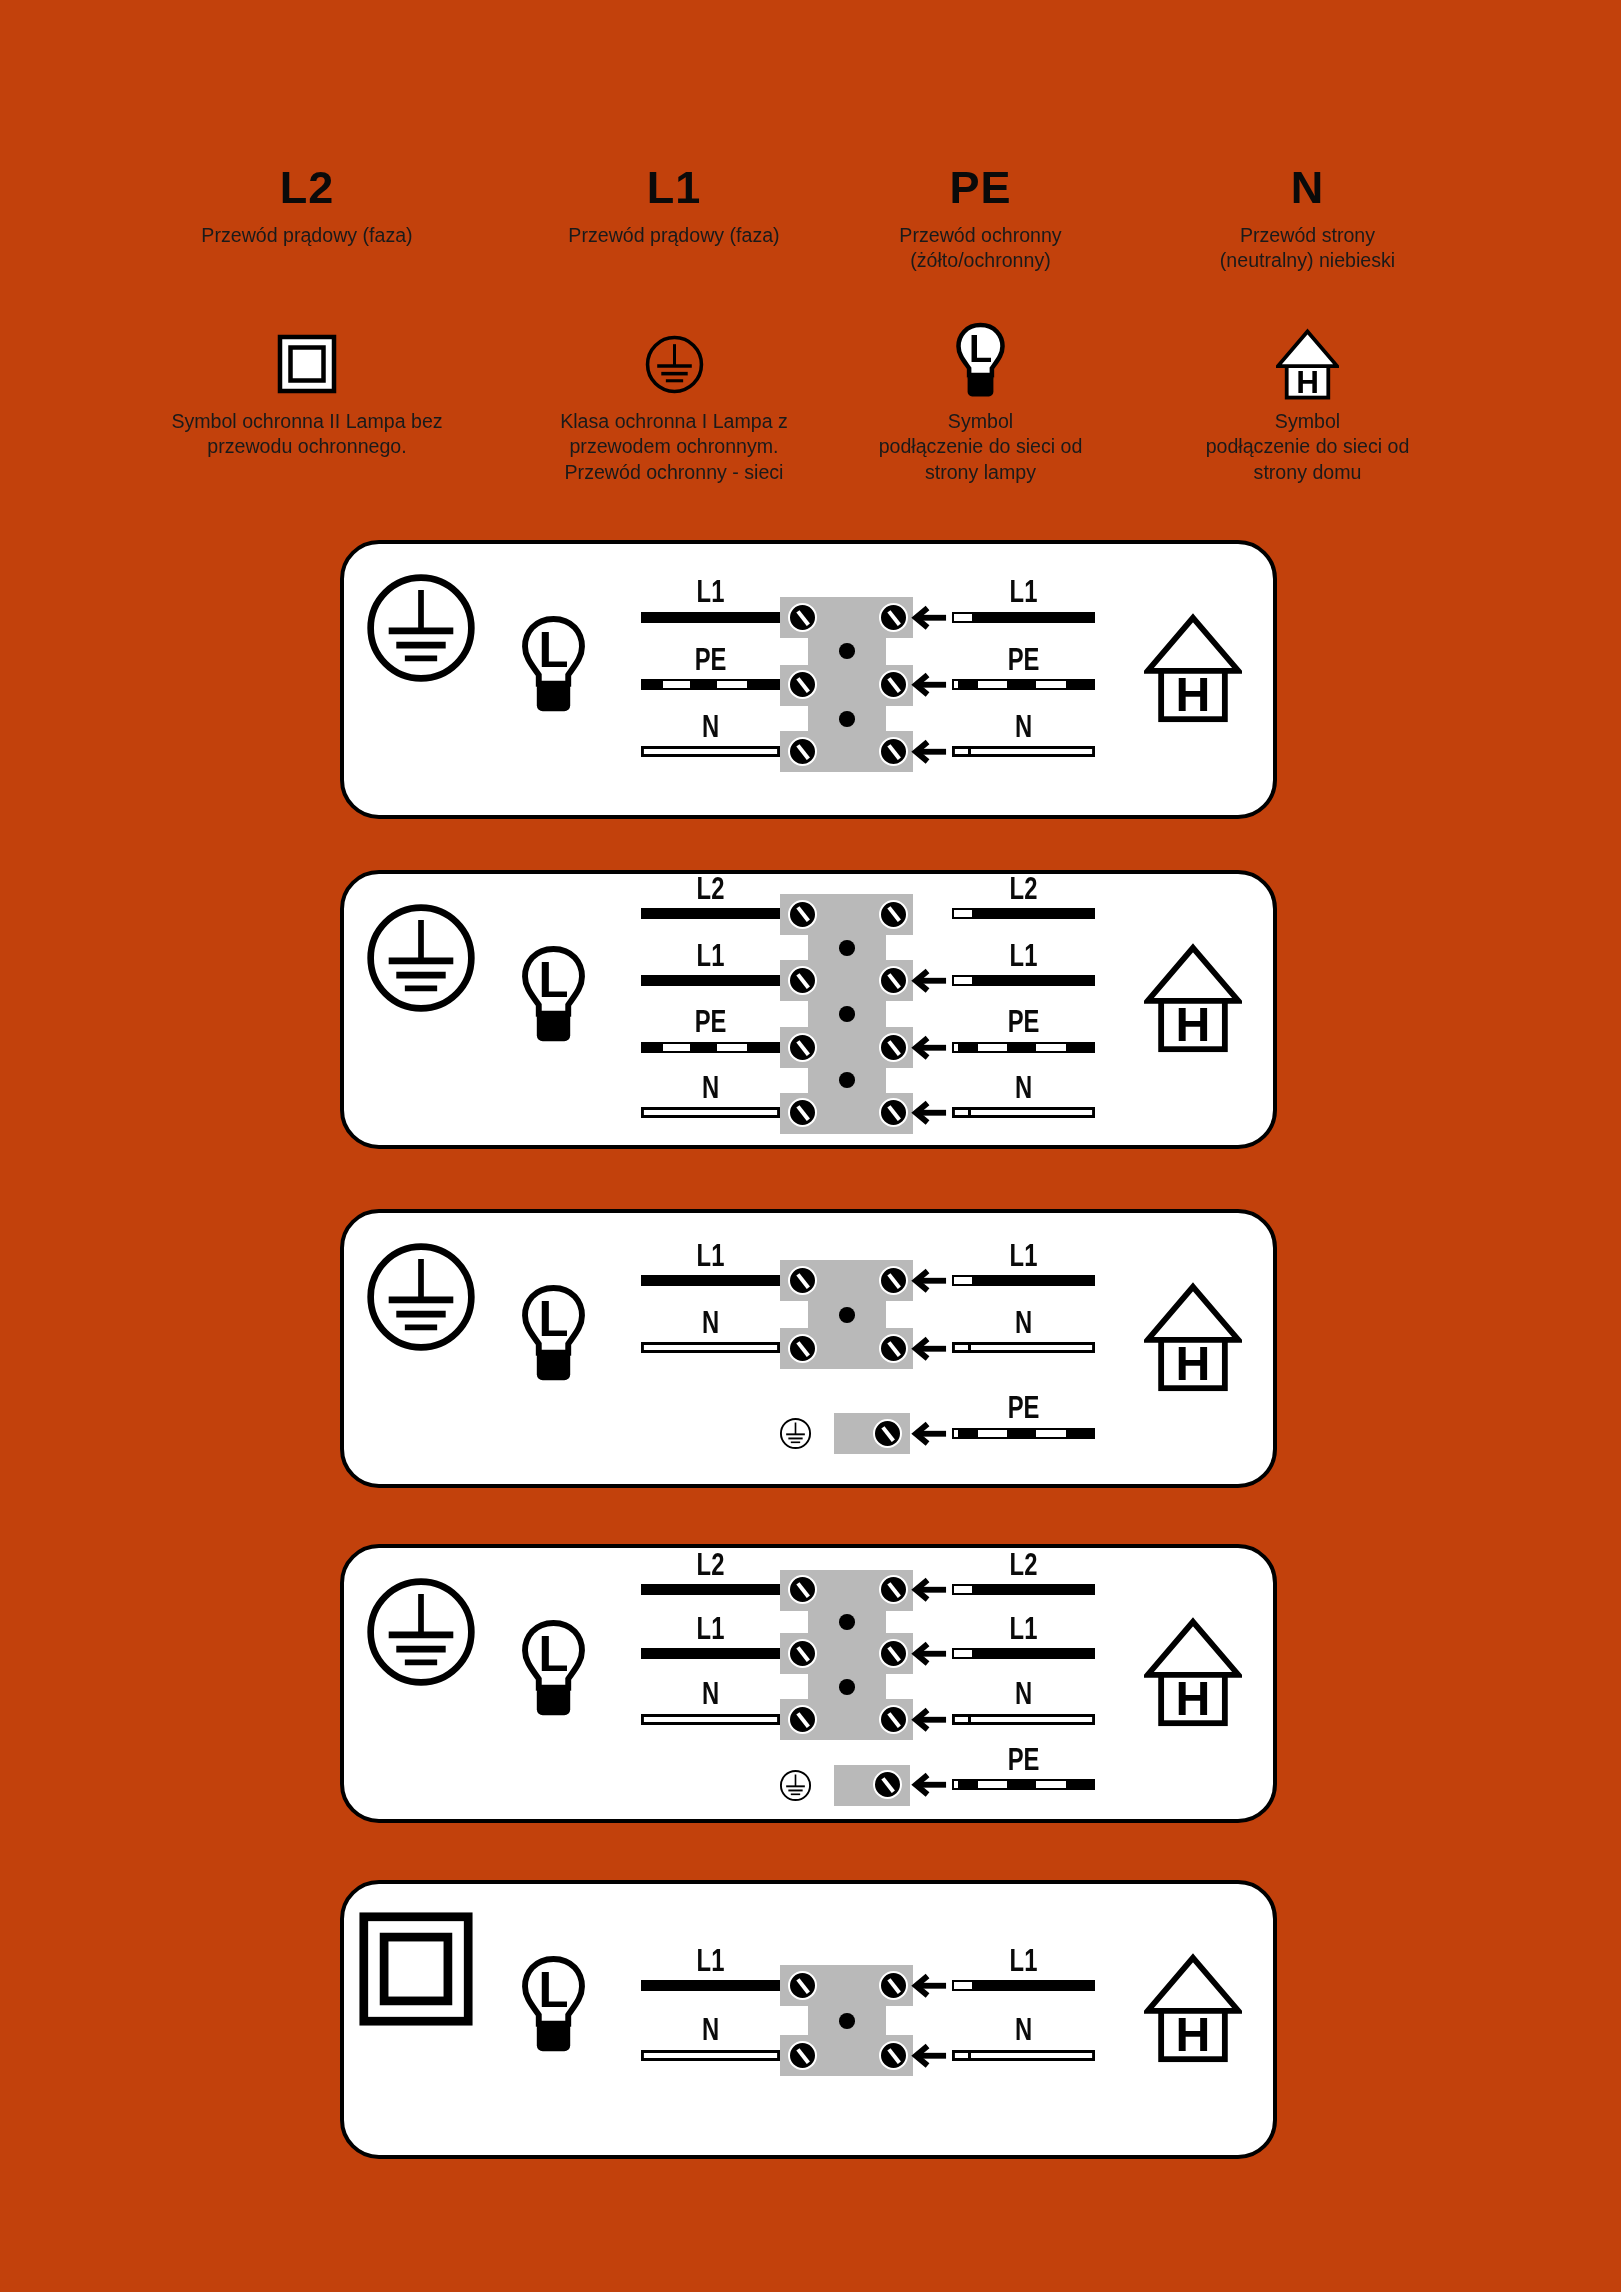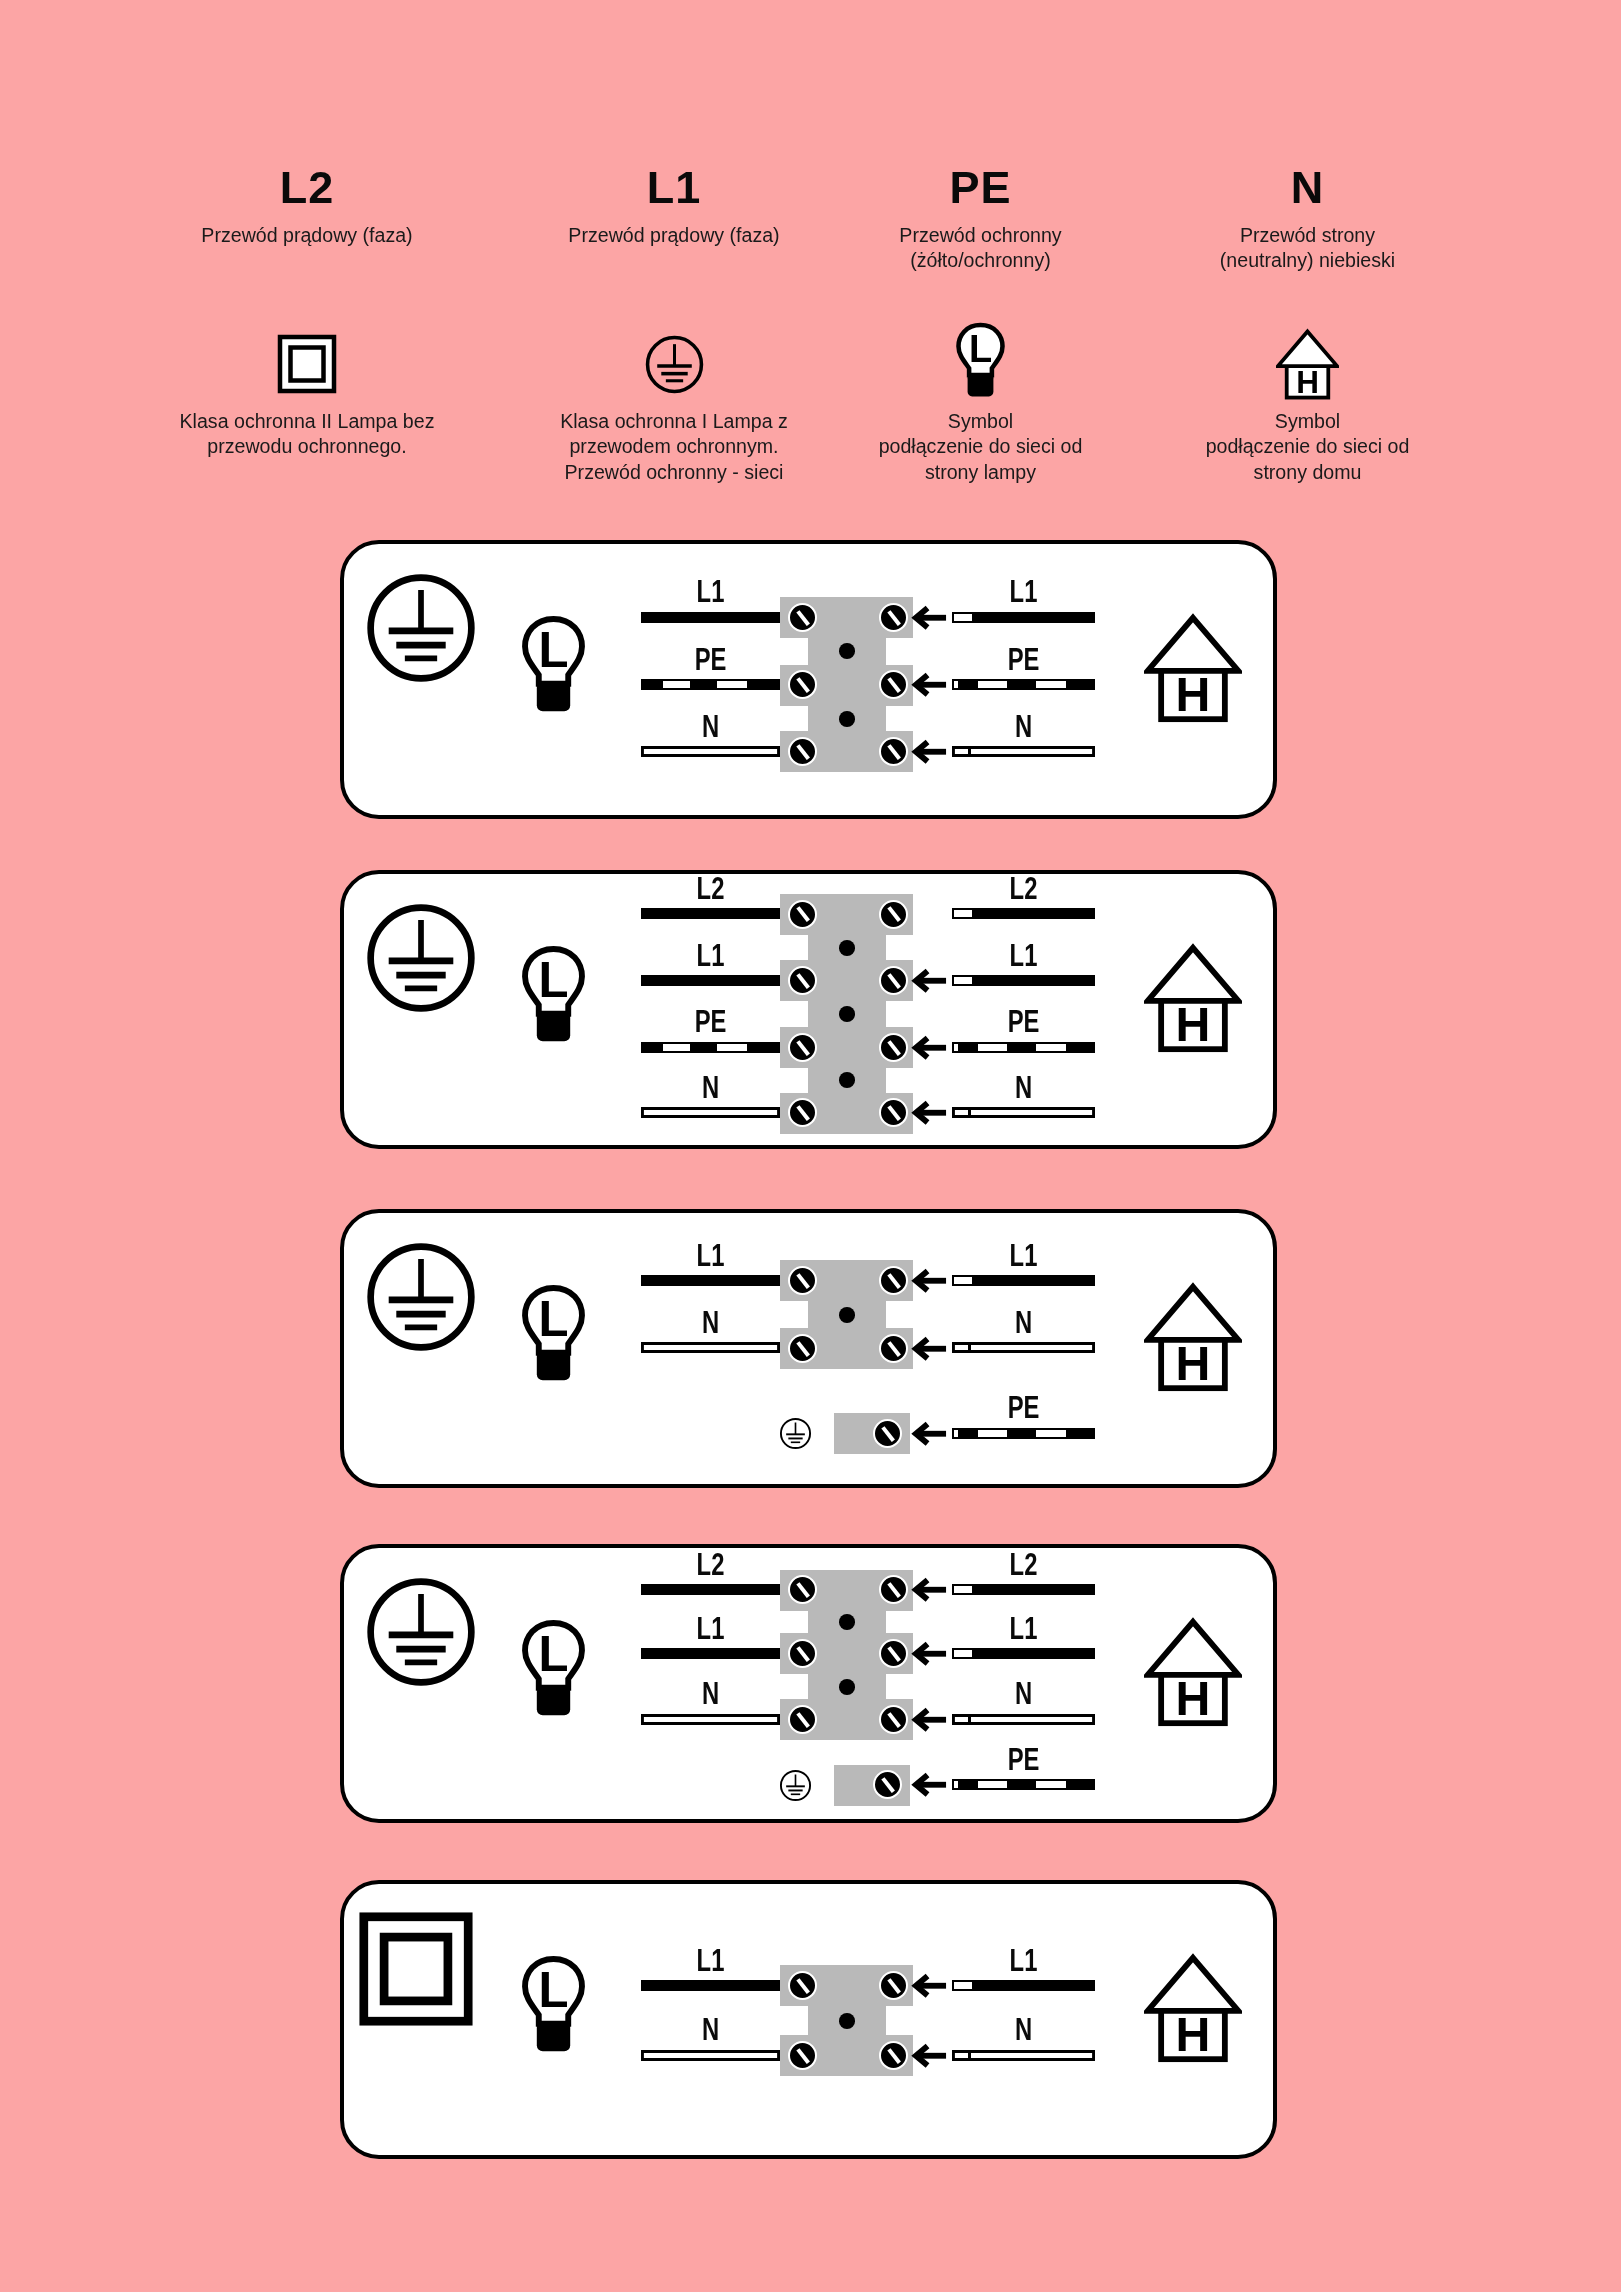--- a/index.html
+++ b/index.html
@@ -1,16 +1,16 @@
 <!DOCTYPE html>
 <html><head>
 <meta charset="utf-8">
 <style>
   html,body{margin:0;padding:0;background:#fff;}
-  .page{position:relative;width:1621px;height:2293px;background:#fca5a5;
+  .page{position:relative;width:1621px;height:2293px;background:#c2410c;
         font-family:"Liberation Sans",sans-serif;color:#111;overflow:hidden;}
   .abs{position:absolute;}
 
   
   .legend-col{position:absolute;top:162px;text-align:center;}
   .legend-col.c1{left:116px;width:382px;}
   .legend-col.c2{left:483px;width:382px;}
   .legend-col.c3{left:809px;width:343px;}
   .legend-col.c4{left:1136px;width:343px;}
   .legend-big{position:absolute;top:0;left:0;right:0;font-size:45px;font-weight:bold;
@@ -61,21 +61,21 @@
 
   <div class="legend-col c1">
     <div class="legend-big">L2</div>
     <div class="legend-desc">Przewód prądowy (faza)</div>
     <div class="legend-icon">
         <svg width="60" height="60" viewBox="0 0 120 120">
     <rect x="6" y="6" width="108" height="108" fill="#fff" stroke="#000" stroke-width="9"></rect>
     <rect x="27" y="27" width="66" height="66" fill="#fff" stroke="#000" stroke-width="9"></rect>
         </svg>
       </div>
-    <div class="legend-caption">Klasa ochronna II Lampa bez
+    <div class="legend-caption">Symbol ochronna II Lampa bez
 przewodu ochronnego.</div>
   </div>
   <div class="legend-col c2">
     <div class="legend-big">L1</div>
     <div class="legend-desc">Przewód prądowy (faza)</div>
     <div class="legend-icon">
         <svg width="61" height="61" viewBox="0 0 120 120">
     <circle cx="60" cy="60" r="53" fill="none" stroke="#000" stroke-width="7"></circle>
     <line x1="60" y1="20" x2="60" y2="63" stroke="#000" stroke-width="6"></line>
     <line x1="26" y1="63" x2="94" y2="63" stroke="#000" stroke-width="7"></line>

